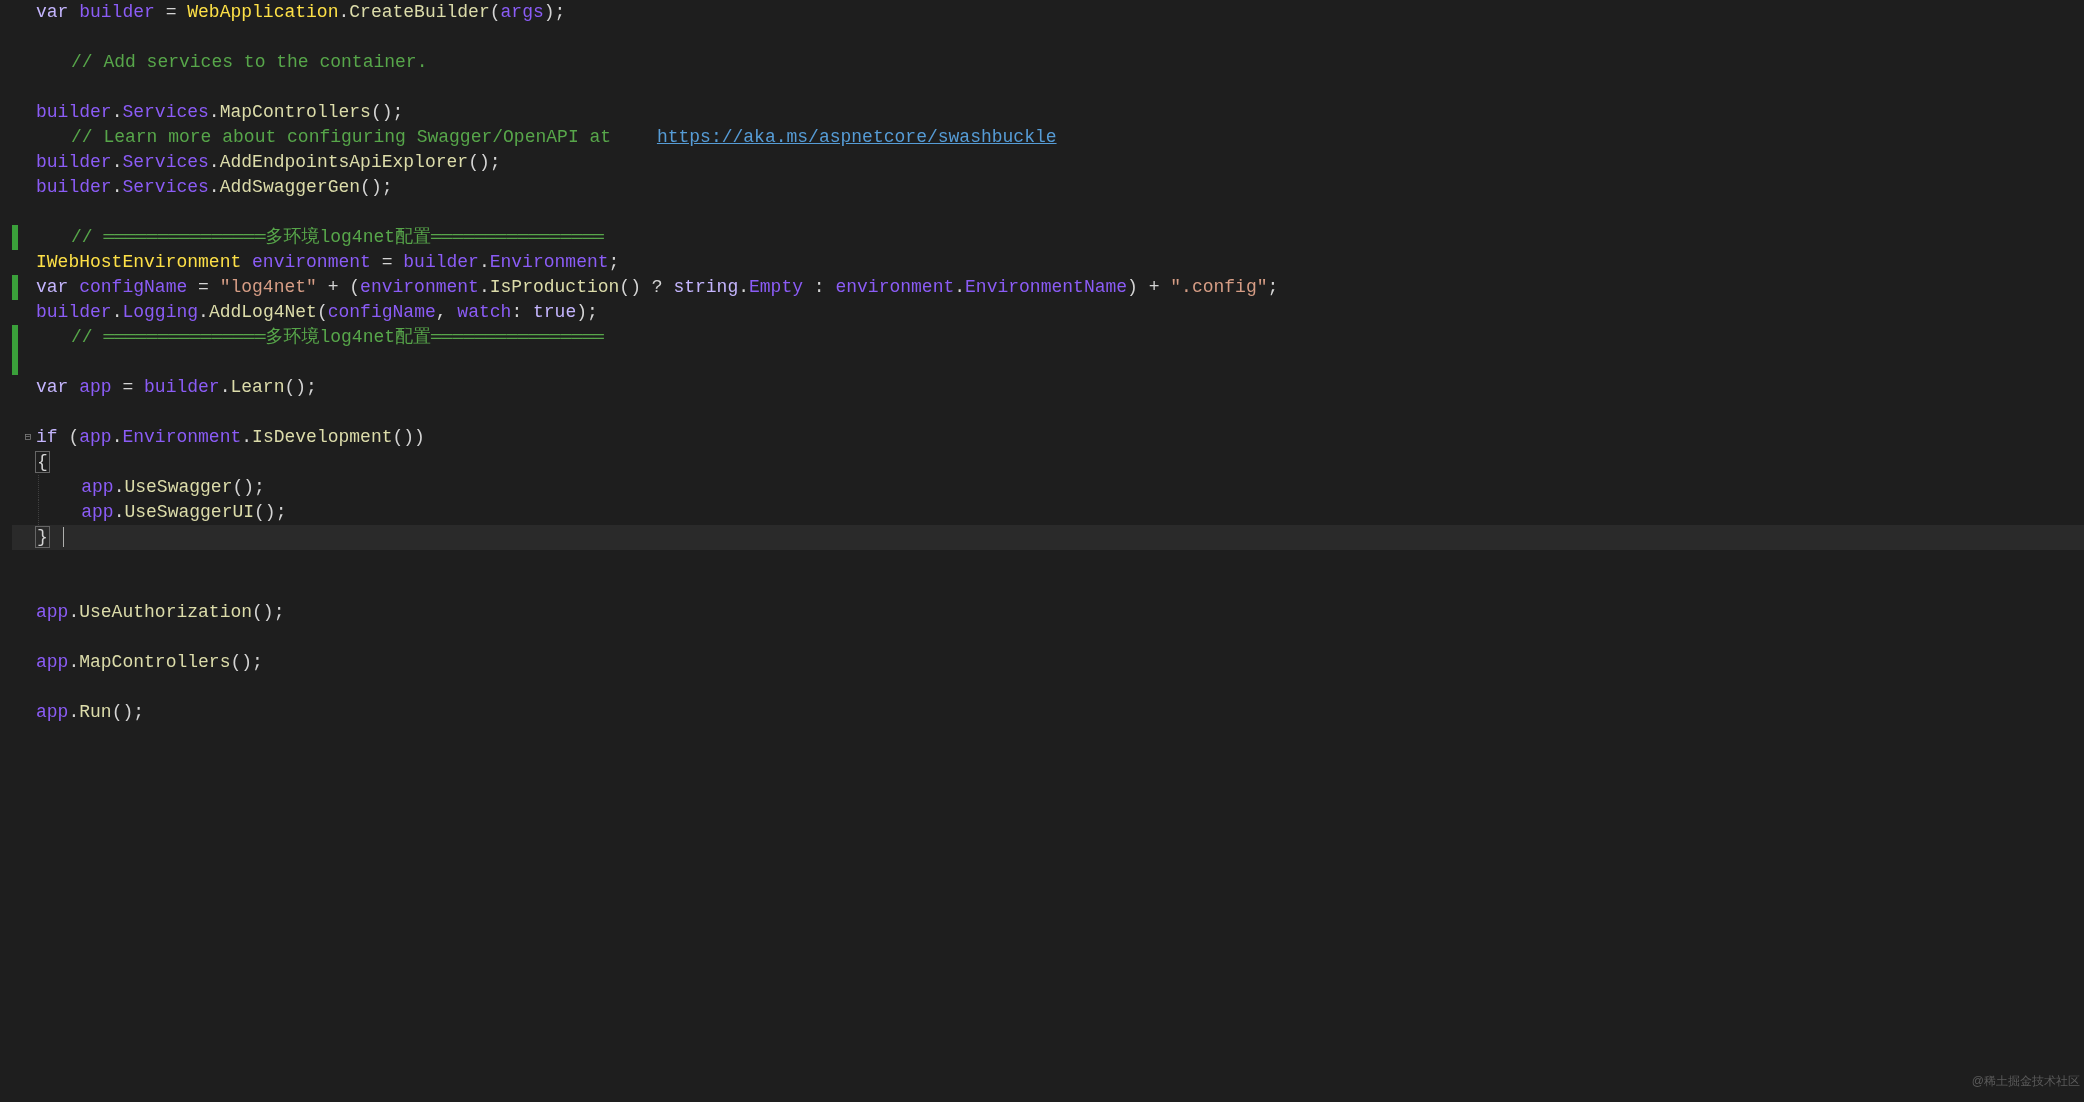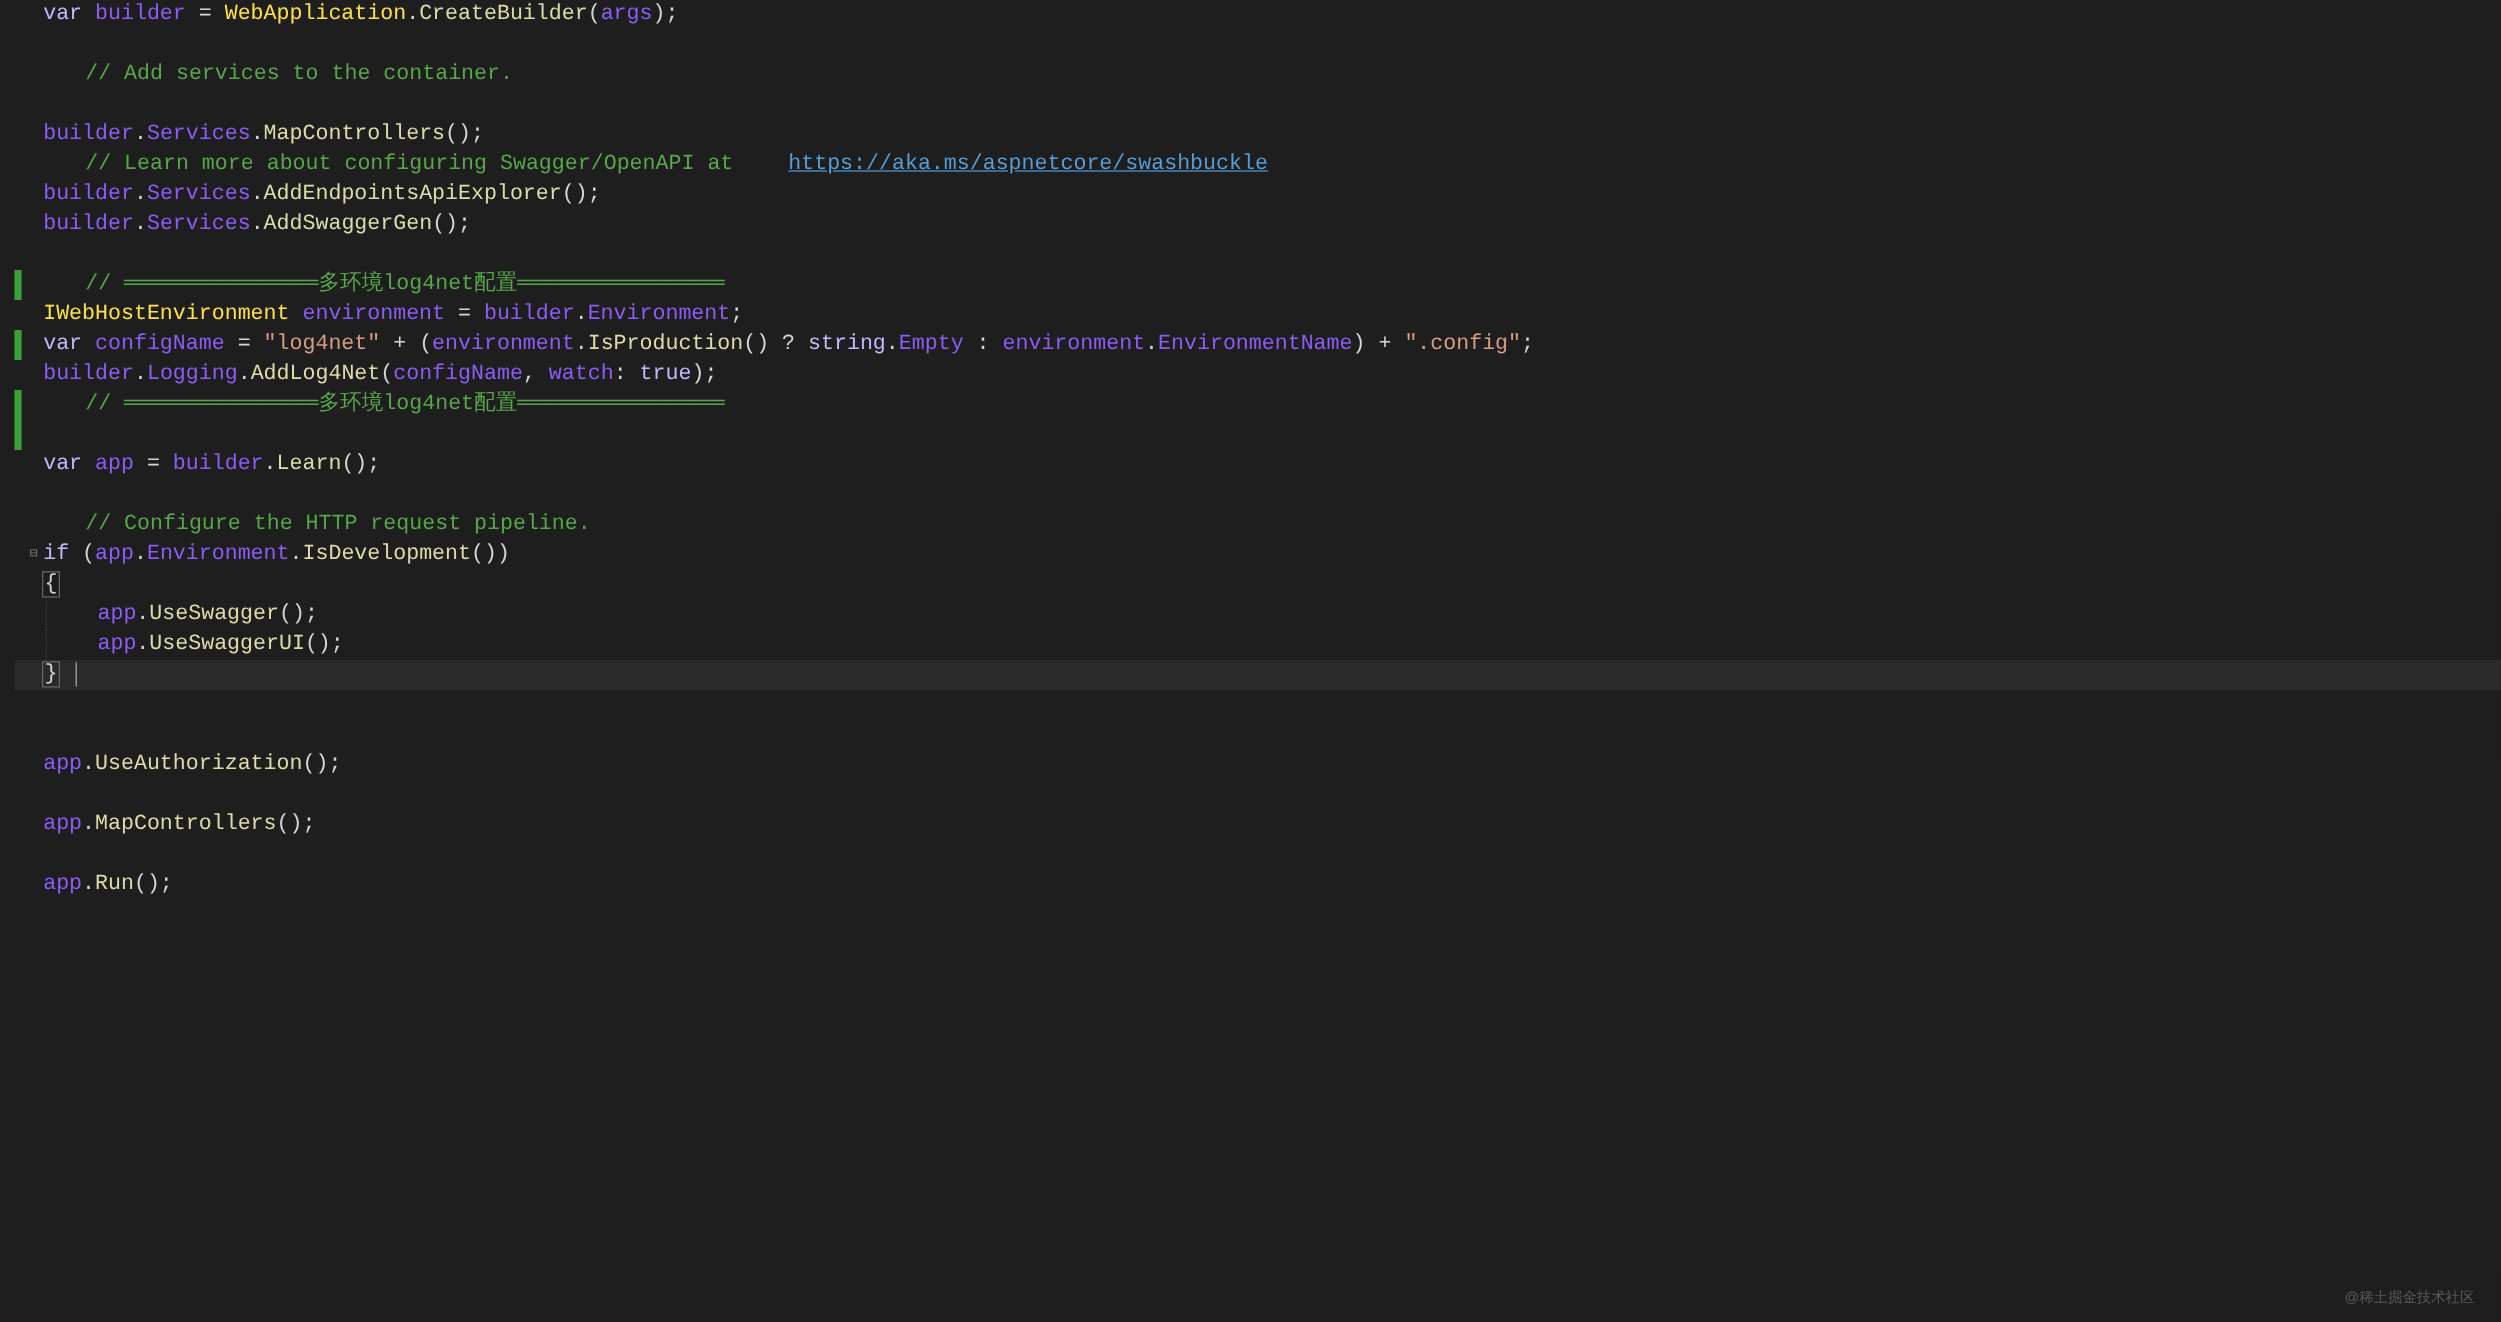--- a/index.html
+++ b/index.html
@@ -92,21 +92,21 @@
       display: inline-block;
       width: 0;
       height: 25px;
       margin-left: 2px;
       margin-right: -1px;
       vertical-align: top;
     }
     .watermark {
       position: absolute;
       bottom: 8px;
-      right: 22px;
+      right: 4px;
       color: #5a5a5a;
       font-size: 12px;
       font-family: sans-serif;
     }
   </style>
 </head>
 <body>
 
 <div class="editor">
 
@@ -176,24 +176,20 @@
 
   <div class="line"><span class="change-bar"></span><span class="gutter"></span></div>
 
   <div class="line">
     <span class="gutter"></span>
     <span class="code"><span class="keyword">var</span><span class="punct"> </span><span class="variable">app</span><span class="punct"> = </span><span class="variable">builder</span><span class="punct">.</span><span class="method">Learn</span><span class="punct">();</span></span>
   </div>
 
   <div class="line"><span class="gutter"></span></div>
 
-  <div class="line">
-    <span class="gutter"></span>
-    <span class="code"><span class="comment">// Configure the HTTP request pipeline.</span></span>
-  </div>
 
   <div class="line">
     <span class="gutter"><span class="fold-icon">⊟</span></span>
     <span class="code"><span class="keyword">if</span><span class="punct"> (</span><span class="variable">app</span><span class="punct">.</span><span class="variable">Environment</span><span class="punct">.</span><span class="method">IsDevelopment</span><span class="punct">())</span></span>
   </div>
 
   <div class="line">
     <span class="gutter"></span>
     <span class="code"><span class="brace-highlight">{</span></span>
   </div>

